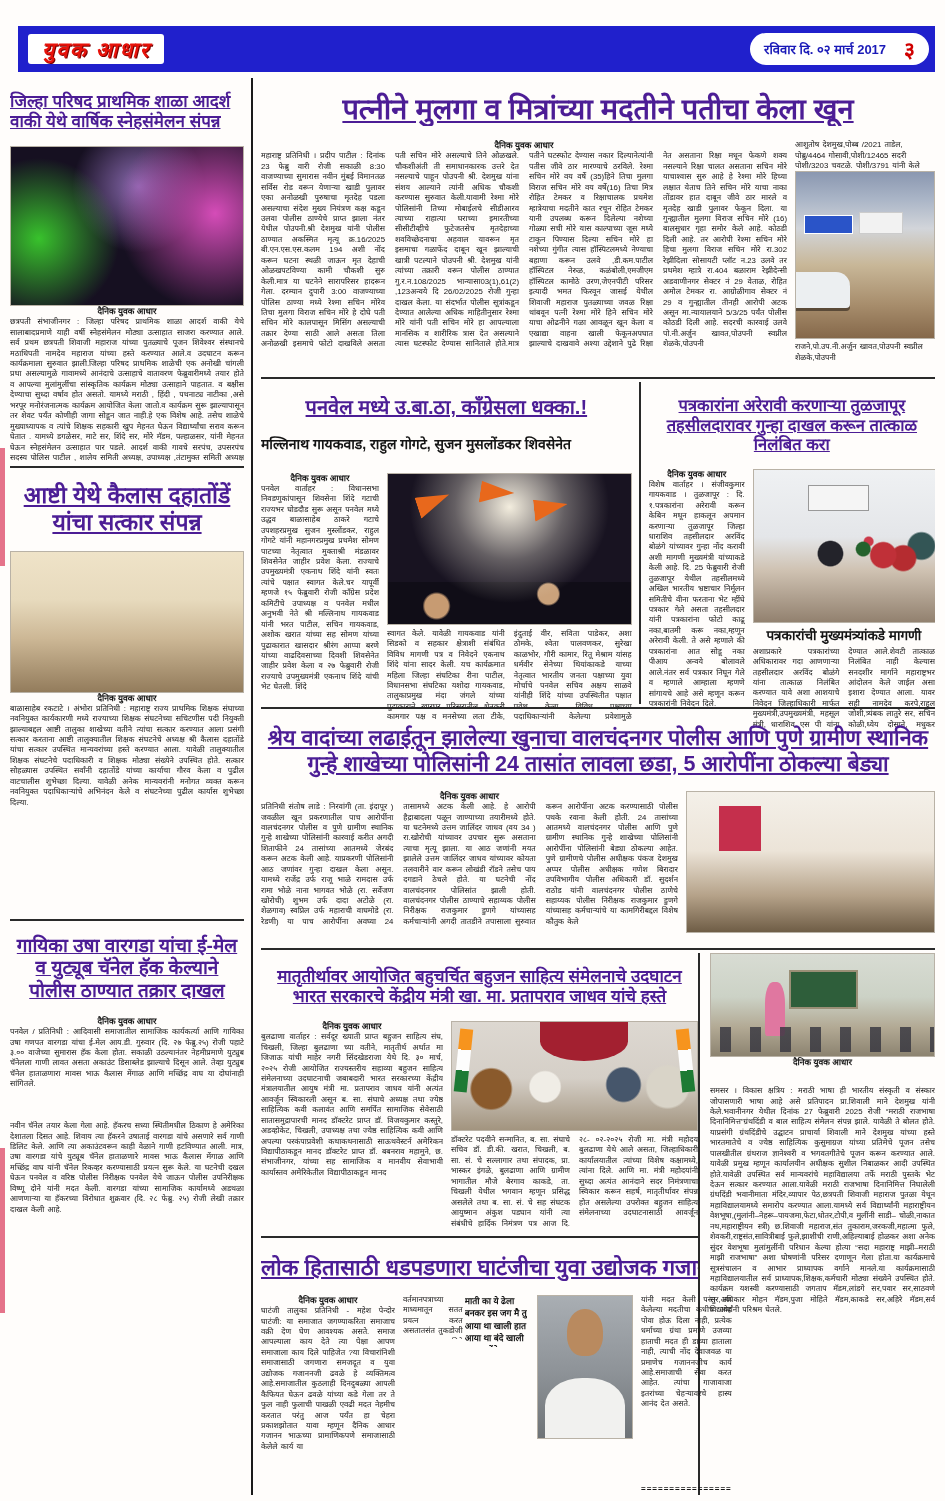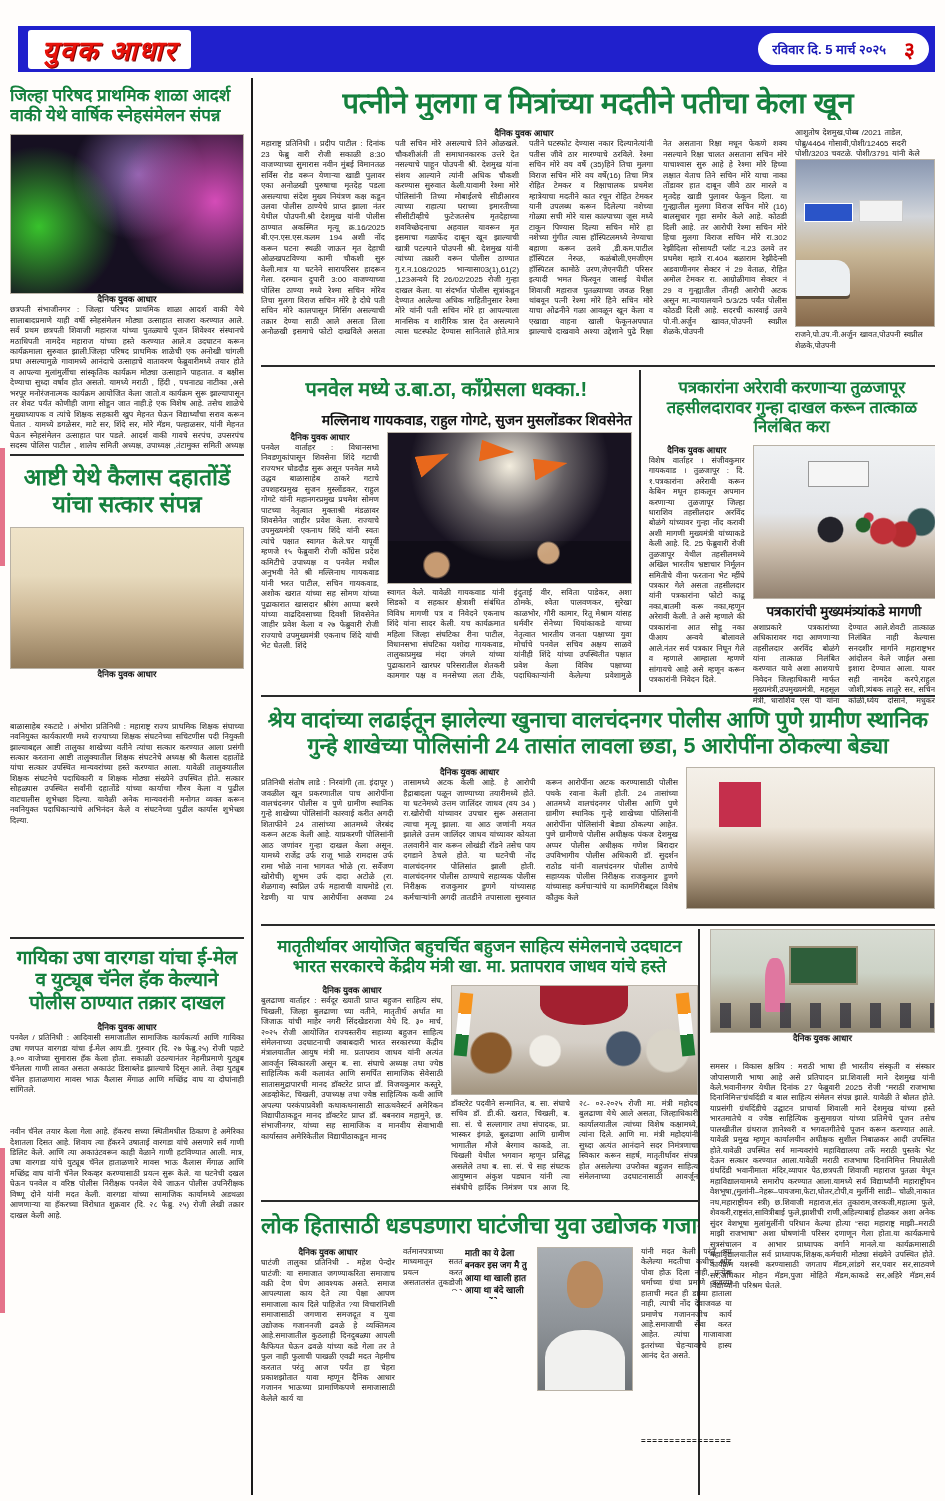--- a/index.html
+++ b/index.html
@@ -5,33 +5,33 @@
   html,body{margin:0;padding:0;background:#f2f2f2;}
   .page{position:relative;width:945px;height:1501px;margin:0 auto;background:#fffdfb;
         font-family:"Liberation Sans","DejaVu Sans",sans-serif;color:#141414;overflow:hidden;}
   .print-mark{position:absolute;left:0;width:5px;background:#e5738a;}
   .pm1{top:448px;height:118px;}
   .pm2{top:1148px;height:165px;}
   
   .masthead{position:absolute;top:26px;left:18px;right:10px;height:46px;background:#2020cc;
             display:flex;align-items:center;justify-content:space-between;padding:0 6px;box-sizing:border-box;}
   .logo-box{background:#fff;border-radius:3px;padding:1px 14px;margin-left:4px;}
-  .logo-text{color:#e8120a;font-weight:bold;font-size:27px;letter-spacing:2px;
+  .logo-text{color:#e8120a;font-weight:bold;font-size:21px;letter-spacing:2px;
              text-shadow:1px 1px 0 #7a0000;font-style:italic;}
   .date-box{background:#fff;border-radius:16px;padding:2px 14px;display:flex;align-items:center;gap:18px;}
   .date-text{color:#1a1ab8;font-weight:bold;font-size:13px;}
   .page-num{color:#d00000;font-weight:bold;font-size:21px;}
   
   .content{position:absolute;top:78px;left:10px;right:10px;bottom:6px;display:flex;gap:8px;}
   .left-col{width:234px;flex:none;border-right:2px solid #1a1a1a;padding-right:7px;overflow:hidden;}
   .main-col{flex:1;display:flex;flex-direction:column;overflow:hidden;}
   .rule{border:none;border-top:2px solid #2a2a2a;margin:3px 0;}
   .vrule-r{border-right:2px solid #2a2a2a;}
   
-  .hl{font-weight:bold;line-height:1.18;margin:8px 0;color:#15803d;}
+  .hl{font-weight:bold;line-height:1.18;margin:14px 0;color:#4c1d95;text-decoration:underline;}
   .c{text-align:center;}
   .bt{font-size:7.8px;line-height:1.34;text-align:justify;overflow:hidden;word-spacing:1px;}
   .byline{text-align:center;font-weight:bold;font-size:8.6px;line-height:1.3;overflow:hidden;}
   .cols2{column-count:2;column-gap:9px;}
   .cols3{column-count:3;column-gap:10px;}
   .cols4{column-count:4;column-gap:10px;}
   .row{display:flex;gap:8px;}
   .quote{font-weight:bold;font-size:8.8px;line-height:1.4;overflow:hidden;}
   .sep{font-size:8px;font-weight:bold;letter-spacing:1px;overflow:hidden;white-space:nowrap;}
   
@@ -89,33 +89,33 @@
   .pinkfig{position:absolute;top:28%;left:24%;width:9%;height:52%;background:#e077a0;border-radius:40% 40% 10% 10%;}
   .heads{position:absolute;bottom:4%;left:0;right:0;height:24%;opacity:.8;background:
      repeating-linear-gradient(90deg,transparent 0 9px,#33333d 9px 20px,transparent 20px 30px);}
   .ph-portrait{width:94px;height:142px;background:linear-gradient(180deg,#a9aeb3 0%,#8d9297 55%,#6e7377 100%);}
   .head{position:absolute;top:9%;left:31%;width:38%;height:33%;background:#b98a5f;border-radius:48% 48% 42% 42%;}
   .shirt{position:absolute;bottom:0;left:7%;width:86%;height:42%;background:#f1f1ef;border-radius:46% 46% 0 0;}
   
   .hl-a{font-size:17px;}
   .hl-b{font-size:23px;}
   .hl-c{font-size:19px;}
-  .h146{height:146px;} .h212{height:212px;margin-top:42px;} .h94{height:94px;} .h240{height:240px;}
+  .h146{height:146px;} .h212{height:212px;} .h94{height:94px;} .h240{height:240px;}
   .sidecol{width:88px;flex:none;height:150px;}
   .lc-row{display:flex;gap:6px;margin:3px 0;}
   .ph-studio{flex:1;}
   .hl-1{font-size:29px;white-space:nowrap;overflow:hidden;}
   .a1row{height:234px;margin-top:3px;}
   .a1text{flex:1;height:100%;}
   .a1right{width:140px;flex:none;display:flex;flex-direction:column;gap:3px;}
   .a1right .bt{text-align:left;}
   .row2{height:322px;}
   .a2{width:55%;flex:none;padding-right:7px;}
   .hl-2{font-size:20px;white-space:nowrap;overflow:hidden;}
-  .sub-2{font-size:14px;font-weight:bold;text-align:right;margin:1px 0 3px;}
+  .sub-2{font-size:14px;font-weight:bold;text-align:left;margin:1px 0 20px;}
   .a2col1{width:118px;flex:none;height:256px;}
   .a2right{flex:1;display:flex;flex-direction:column;gap:4px;}
   .a2right .cols2{height:102px;}
   .a3{flex:1;}
   .hl-3{font-size:16.5px;}
   .a3left{width:96px;flex:none;height:270px;}
   .a3right{flex:1;display:flex;flex-direction:column;gap:2px;}
   .ph-office{width:100%;height:152px;}
   .sub-3{font-size:13.5px;font-weight:bold;text-align:center;margin:1px 0;}
   .a3right .cols2{height:92px;}
@@ -145,21 +145,21 @@
 
 <div class="page">
   <div class="print-mark pm1"></div>
   <div class="print-mark pm2"></div>
 
   <header class="masthead">
     <div class="logo-box">
       <span class="logo-text">युवक आधार</span>
     </div>
     <div class="date-box">
-      <span class="date-text">रविवार दि. 5 मार्च २०२५</span>
+      <span class="date-text">रविवार दि. ०२ मार्च 2017</span>
       <span class="page-num">३</span>
     </div>
   </header>
 
   <div class="content">
 
     <aside class="left-col">
       <article>
         <h2 class="hl hl-a">जिल्हा परिषद प्राथमिक  शाळा आदर्श वाकी येथे वार्षिक स्नेहसंमेलन संपन्न</h2>
         <div class="photo ph-stage"></div>

